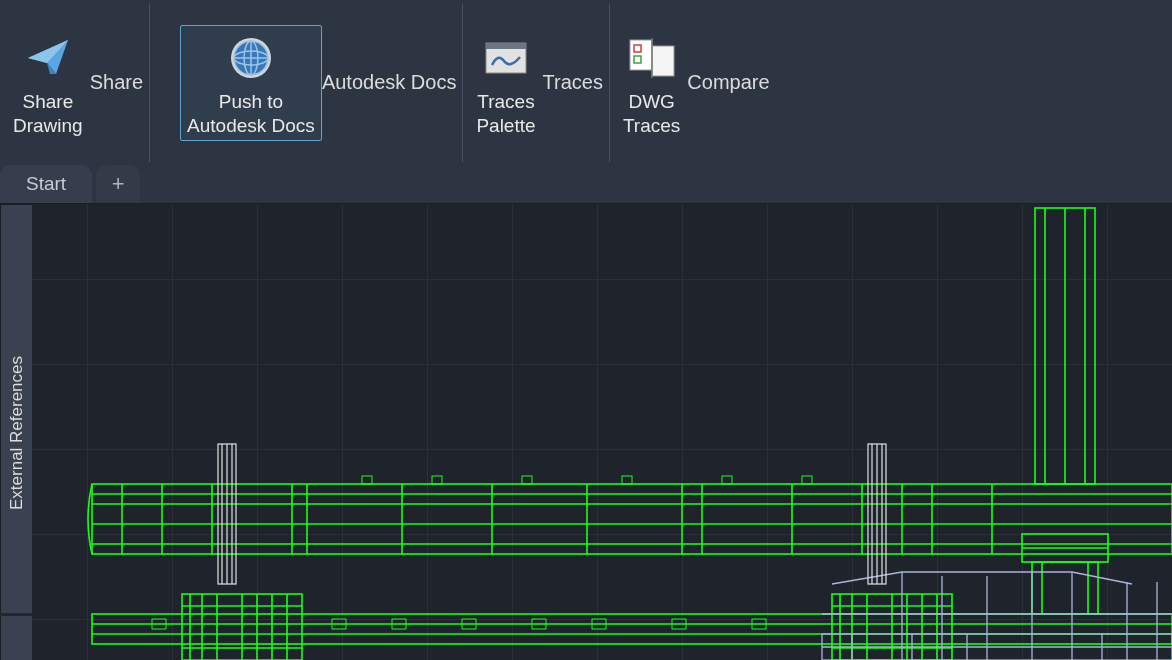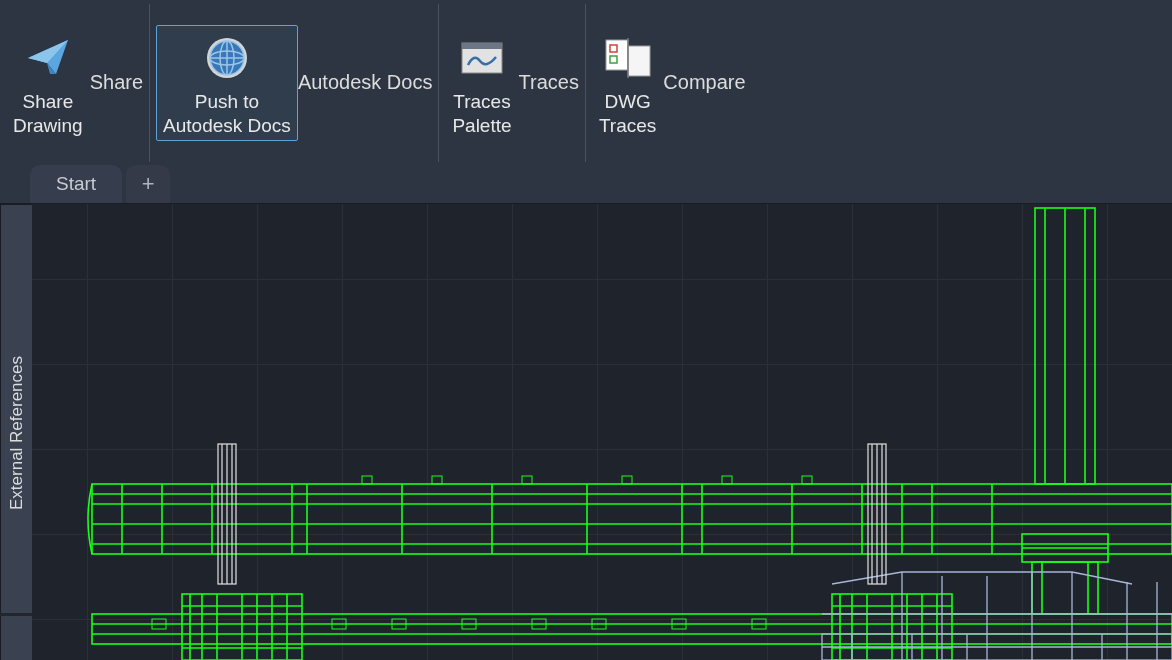--- a/index.html
+++ b/index.html
@@ -45,20 +45,21 @@
     align-items: center;
     justify-content: flex-start;
     padding: 6px 6px 2px;
     cursor: pointer;
     border: 1px solid transparent;
     border-radius: 2px;
   }
   .ribbon-btn.selected {
     border: 1px solid #5ea3d6;
     background: rgba(94,163,214,0.08);
+    margin-left: 24px;
   }
   .ribbon-icon {
     width: 52px;
     height: 52px;
     display: flex;
     align-items: center;
     justify-content: center;
     margin-bottom: 6px;
   }
   .ribbon-label {
@@ -68,21 +69,20 @@
     line-height: 1.25;
     white-space: pre;
   }
 
   
   .tab-bar {
     display: flex;
     align-items: flex-end;
     height: 42px;
     background: #2d3542;
-    padding-left: 30px;
     border-bottom: 1px solid #1a1d24;
   }
   .tab {
     display: flex;
     align-items: center;
     padding: 0 26px;
     height: 38px;
     font-size: 19px;
     color: #c8ccd2;
     background: #363d4c;

